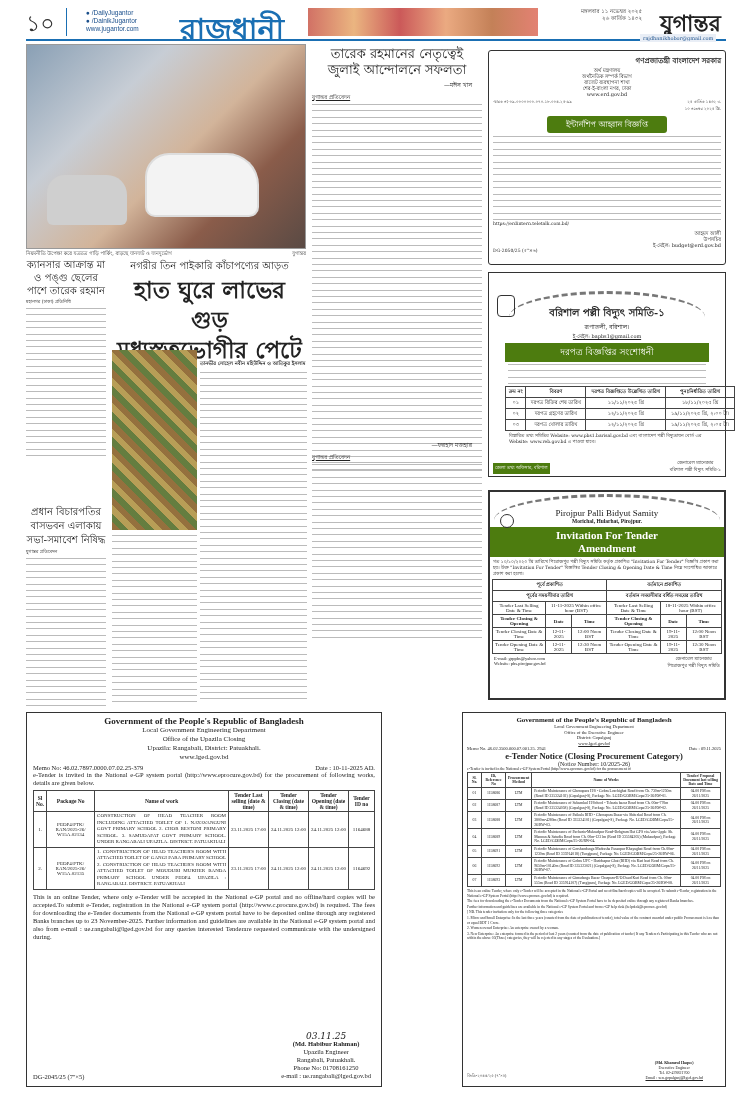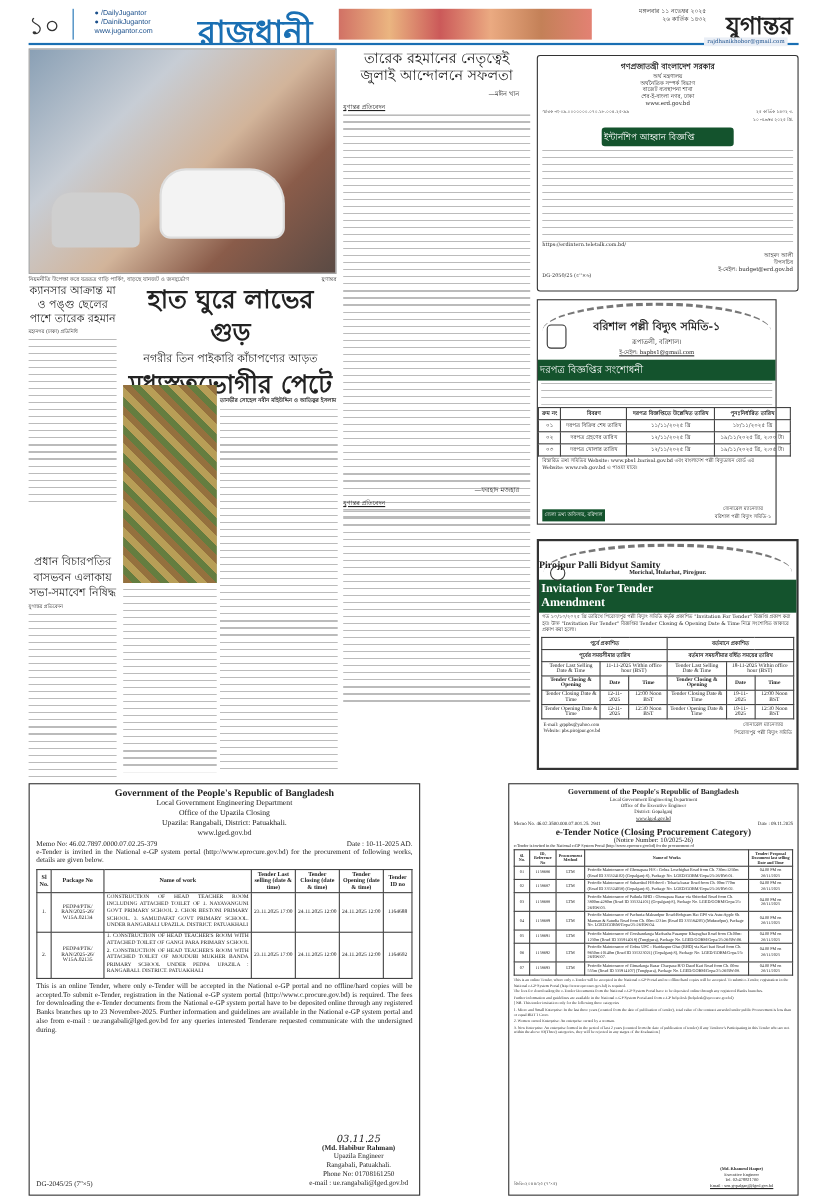--- a/index.html
+++ b/index.html
@@ -13,21 +13,21 @@
 .hdr-date{left:562px;top:8px;font-size:5.5px;line-height:7px;text-align:right;width:80px;color:#333}
 .hdr-brand{left:660px;top:6px;font-size:22px;font-weight:bold;color:#222;font-family:"DejaVu Sans",sans-serif}
 .hdr-rule{left:26px;top:39px;width:700px;height:2px;background:#1a6fb3}
 .hdr-email{left:640px;top:34px;font-size:5px;color:#1a4f8b;background:#e9eef6;padding:1px 3px}
 .photo{left:26px;top:44px;width:280px;height:205px;background:linear-gradient(135deg,#8aa0b5 0%,#c7cdd5 30%,#d2b49a 55%,#8a5c4a 75%,#5a4a44 100%);border:1px solid #999}
 .photo .car{position:absolute;left:120px;top:110px;width:110px;height:60px;background:#f3f3f3;border-radius:22px 30px 8px 8px;box-shadow:0 0 0 2px #ddd}
 .photo .car2{position:absolute;left:20px;top:130px;width:80px;height:50px;background:#cfcfcf;border-radius:18px 20px 6px 6px}
 .caption{left:26px;top:250px;width:280px;font-size:5px;color:#333}
 .headline{font-family:"DejaVu Sans",sans-serif;color:#222;text-align:center}
 .box{border:1.5px solid #333;background:#fff}
-.dark-banner{background:#14532d;color:#fff;text-align:left}
+.dark-banner{background:#4d7c0f;color:#fff;text-align:center}
 table{border-collapse:collapse;width:100%}
 td,th{border:0.8px solid #444;font-size:5px;padding:1px 2px;text-align:center;vertical-align:middle}
 .t-en{font-family:"Liberation Serif",serif}
 .arch{height:26px;border-top:3px dashed #777;border-radius:50% 50% 0 0/100% 100% 0 0}
 .lines{background:repeating-linear-gradient(180deg,#bbb 0 1px,transparent 1px 6.4px)}
 </style>
 </head>
 <body>
 
 <div class="abs hdr-num">১০</div>
@@ -69,39 +69,39 @@
   <div class="lines" style="height:150px;margin-top:2px"></div>
 </div>
 
 <div class="abs" style="left:26px;top:505px;width:80px">
   <div class="headline" style="font-size:10px;line-height:14px;font-weight:normal">প্রধান বিচারপতির বাসভবন এলাকায় সভা-সমাবেশ নিষিদ্ধ</div>
   <div style="font-size:4.5px;margin-top:2px">যুগান্তর প্রতিবেদন</div>
   <div class="lines" style="height:150px;margin-top:2px"></div>
 </div>
 
 <div class="abs" style="left:112px;top:258px;width:195px">
+  <div class="headline" style="font-size:10px">নগরীর তিন পাইকারি কাঁচাপণ্যের আড়ত</div>
   <div class="headline" style="font-size:23px;line-height:30px;font-weight:bold">হাত ঘুরে লাভের গুড়</div>
-  <div class="headline" style="font-size:10px">নগরীর তিন পাইকারি কাঁচাপণ্যের আড়ত</div>
   <div class="headline" style="font-size:23px;line-height:30px;font-weight:bold">মধ্যস্বত্বভোগীর পেটে</div>
 </div>
 <div class="abs" style="left:112px;top:350px;width:85px;height:180px;background:#7a8a55">
   <div style="height:100%;background:repeating-linear-gradient(45deg,#9b6a38 0 6px,#5f7a3a 6px 12px,#c7a357 12px 18px);opacity:.8"></div>
 </div>
 <div class="abs" style="left:200px;top:360px;width:107px;font-size:5px;font-weight:bold">তানভীর সোহেল নবীন মহিউদ্দিন ও আতিকুর ইসলাম</div>
 <div class="abs lines" style="left:200px;top:372px;width:107px;height:330px"></div>
 <div class="abs lines" style="left:112px;top:535px;width:85px;height:167px"></div>
 
 <div class="abs" style="left:312px;top:440px;width:170px">
   <div style="text-align:right;font-size:6px;padding-right:10px">—ফরহাদ মজহার</div>
   <div style="font-size:5.5px;text-decoration:underline;margin-top:3px">যুগান্তর প্রতিবেদন</div>
   <div class="lines" style="height:175px;margin-top:2px"></div>
 </div>
 
 <div class="abs box" style="left:488px;top:50px;width:238px;height:215px;border-radius:3px;padding:4px">
-  <div style="text-align:center;font-size:7px;font-weight:bold">গণপ্রজাতন্ত্রী বাংলাদেশ সরকার</div>
+  <div style="text-align:right;font-size:7px;font-weight:bold">গণপ্রজাতন্ত্রী বাংলাদেশ সরকার</div>
   <div style="text-align:center;font-size:5px;line-height:6px">
     <div>অর্থ মন্ত্রণালয়</div>
     <div>অর্থনৈতিক সম্পর্ক বিভাগ</div>
     <div>বাজেট ব্যবস্থাপনা শাখা</div>
     <div>শের-ই-বাংলা নগর, ঢাকা</div>
     <div>www.erd.gov.bd</div>
   </div>
   <div style="display:flex;justify-content:space-between;font-size:4px;margin-top:2px">
     <span>স্মারক নং-০৯.০০০০০০০.০৭০.১৮.০০৪.২৫-৯৯</span>
     <span style="text-align:right"><span>২৫ কার্তিক ১৪৩২ ব.</span><br><span>১০ নভেম্বর ২০২৫ খ্রি.</span></span>
@@ -110,21 +110,21 @@
   <div class="lines" style="height:85px"></div>
   <div style="font-size:4.5px">https://erdintern.teletalk.com.bd/</div>
   <div style="text-align:right;font-size:5px;line-height:6px;margin-top:4px">
     <div>আহমদ আলী</div>
     <div>উপসচিব</div>
     <div>ই-মেইল: budget@erd.gov.bd</div>
   </div>
   <div style="font-size:4.5px">DG-2050/25 (৫''×৬)</div>
 </div>
 
-<div class="abs box" style="left:488px;top:272px;width:218px;height:205px;padding:0">
+<div class="abs box" style="left:488px;top:272px;width:238px;height:205px;padding:16px">
   <div class="arch" style="margin:2px 4px 0"></div>
   <div style="position:absolute;left:8px;top:22px;width:18px;height:22px;border:1px solid #333;border-radius:4px"></div>
   <div style="text-align:center;margin-top:-12px;font-size:10px;font-weight:bold">বরিশাল পল্লী বিদ্যুৎ সমিতি-১</div>
   <div style="text-align:center;font-size:6px">রূপাতলী, বরিশাল।</div>
   <div style="text-align:center;font-size:5px;text-decoration:underline">ই-মেইল: bapbs1@gmail.com</div>
   <div class="dark-banner" style="font-size:9px;padding:2px;margin-top:2px">দরপত্র বিজ্ঞপ্তির সংশোধনী</div>
   <div class="lines" style="height:20px;margin:2px 3px"></div>
   <table style="width:230px;margin:0 auto">
     <tbody>
         <tr>
@@ -159,21 +159,21 @@
     <div style="text-align:center;font-size:4.5px">
       <div>জেনারেল ম্যানেজার</div>
       <div>বরিশাল পল্লী বিদ্যুৎ সমিতি-১</div>
     </div>
   </div>
 </div>
 
 <div class="abs box" style="left:488px;top:490px;width:238px;height:210px;padding:0;border-width:2px">
   <div class="arch" style="margin:2px 4px 0"></div>
   <div style="position:absolute;left:10px;top:22px;width:14px;height:14px;border:1px solid #333;border-radius:50%"></div>
-  <div class="t-en" style="text-align:left;margin-top:-12px;font-size:9px;font-weight:bold">Pirojpur Palli Bidyut Samity</div>
+  <div class="t-en" style="text-align:center;margin-top:-12px;font-size:9px;font-weight:normal">Pirojpur Palli Bidyut Samity</div>
   <div class="t-en" style="text-align:center;font-size:5.5px;font-weight:bold">Morichal, Hularhat, Pirojpur.</div>
   <div class="dark-banner t-en" style="font-size:11px;font-weight:bold;line-height:13px;padding:2px;margin-top:3px">
     <div>Invitation For Tender</div>
     <div>Amendment</div>
   </div>
   <div style="font-size:4.5px;line-height:6px;padding:2px 3px">গত ১০/১০/২০২৫ খ্রি তারিখে পিরোজপুর পল্লী বিদ্যুৎ সমিতি কর্তৃক প্রকাশিত "Invitation For Tender" বিজ্ঞপ্তি প্রকাশ করা হয়। উক্ত "Invitation For Tender" বিজ্ঞপ্তির Tender Closing &amp; Opening Date &amp; Time নিম্নে সংশোধিত আকারে প্রকাশ করা হলো।</div>
   <table class="t-en" style="width:230px;margin:0 auto">
     <tbody>
         <tr>
           <th colspan="3">পূর্বে প্রকাশিত</th>

